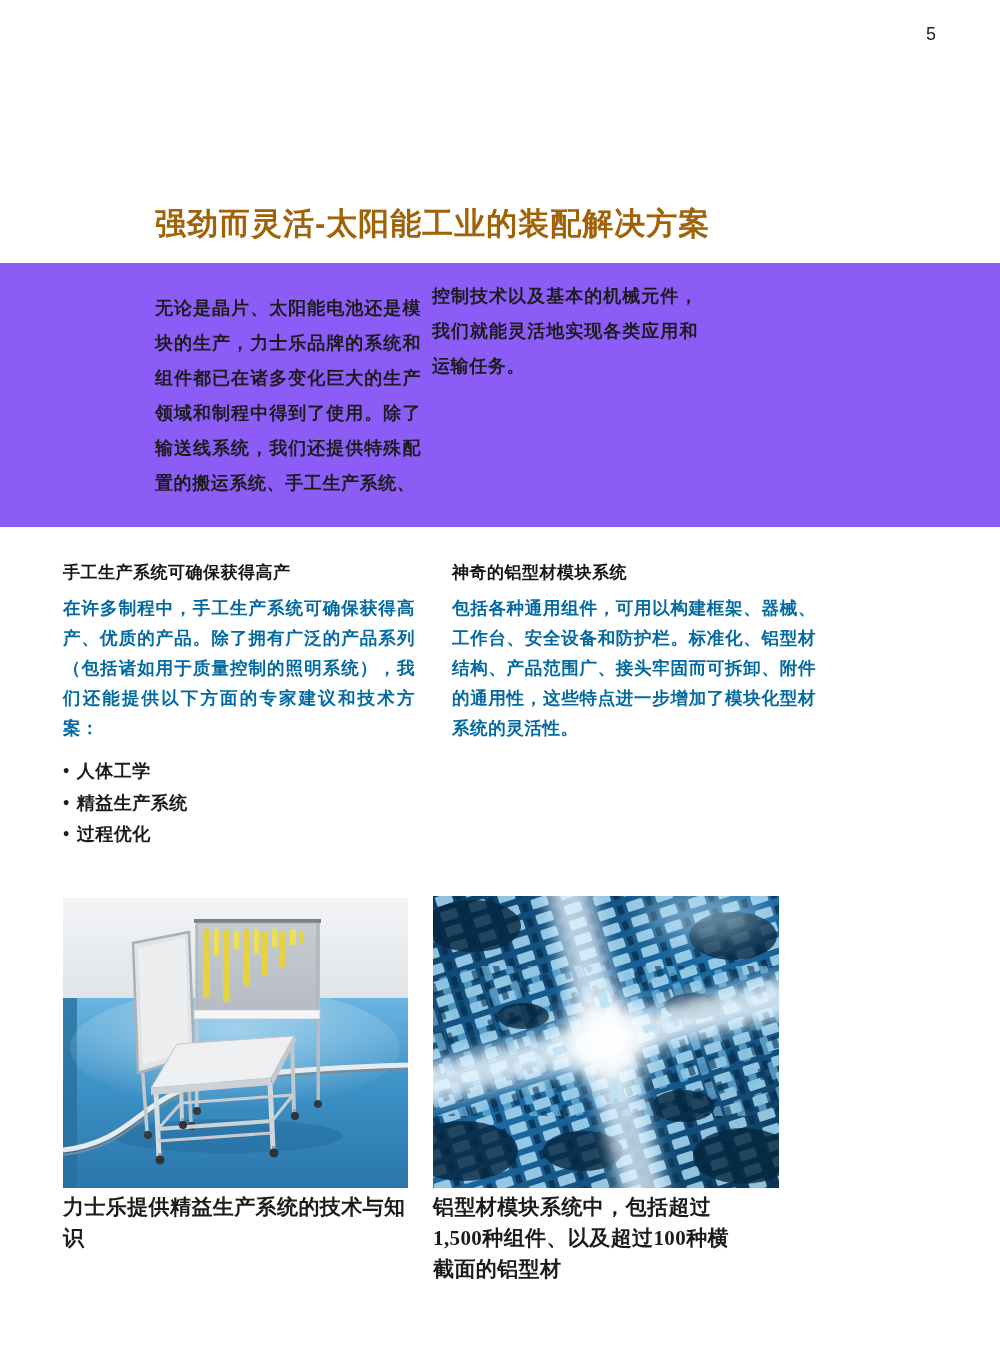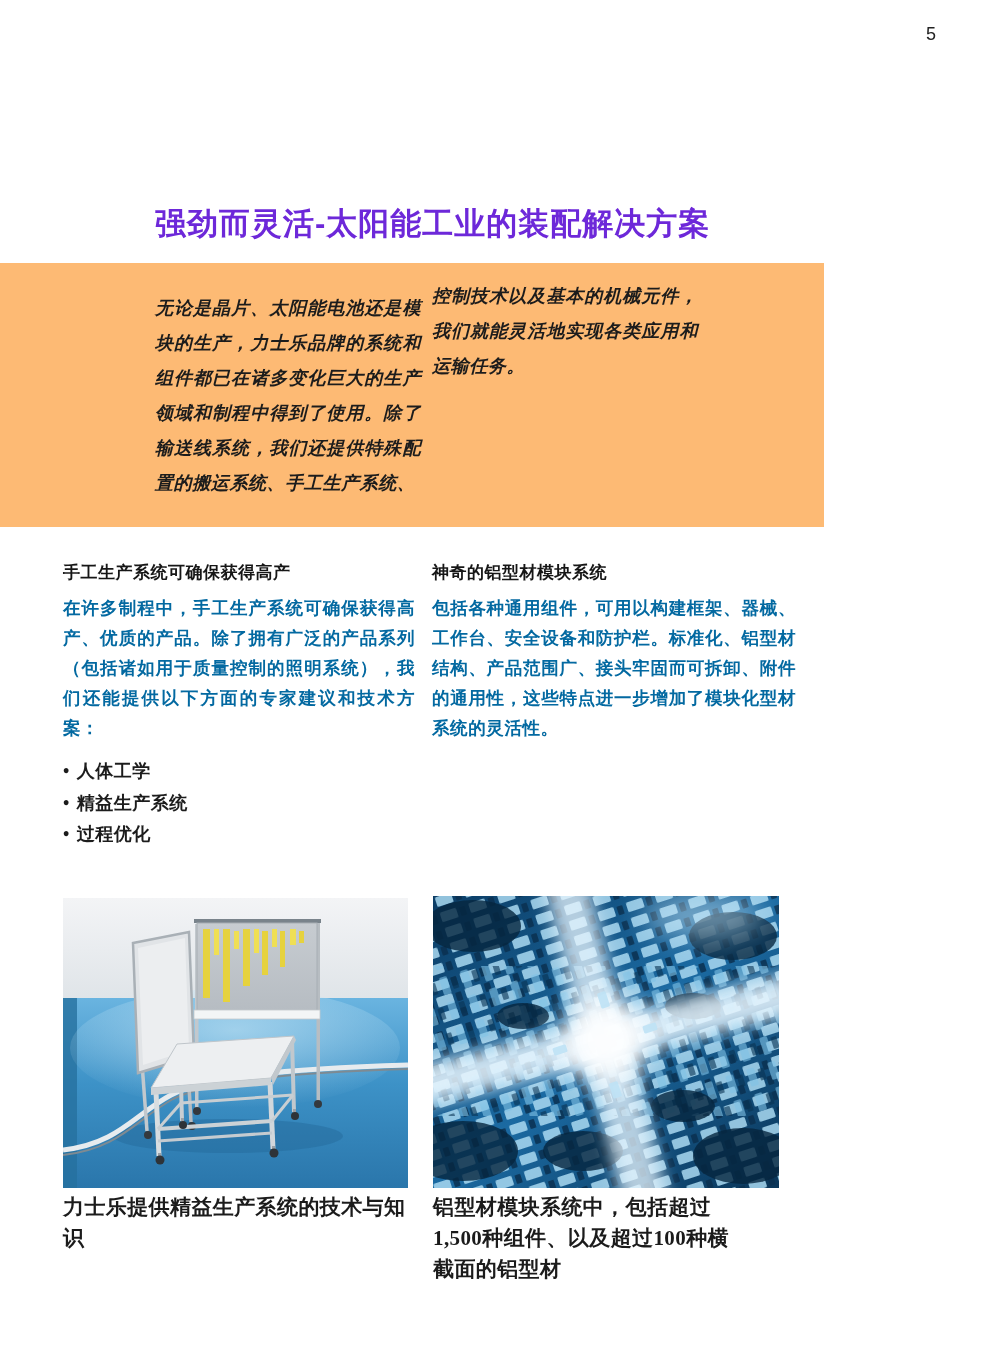--- a/index.html
+++ b/index.html
@@ -7,36 +7,35 @@
     position:relative; width:1000px; height:1357px; background:#ffffff;
     font-family:"Liberation Serif", serif; color:#1a1a1a; overflow:hidden;
   }
   .page-number {
     position:absolute; top:24px; left:926px;
     font-family:"Liberation Sans", sans-serif; font-size:18px; color:#222222;
   }
   .title {
     position:absolute; top:203px; left:155px; margin:0;
     font-family:"Liberation Sans", sans-serif; font-size:31px; font-weight:700;
-    color:#6d28d9; letter-spacing:1px; white-space:nowrap;
+    color:#a16207; letter-spacing:1px; white-space:nowrap;
   }
   .intro-band {
-    position:absolute; top:263px; left:0; width:824px; height:264px;
-    background:#fdba74;
-    font-style:italic;
+    position:absolute; top:263px; left:0; width:1000px; height:264px;
+    background:#8b5cf6;
   }
   .intro-col {
     position:absolute; margin:0; font-size:18px; line-height:35px;
     font-weight:600; text-align:justify; letter-spacing:0.6px; color:#1c1c1c;
   }
   .intro-col.c1 { left:155px; top:28px; width:266px; }
   .intro-col.c2 { left:432px; top:16px; width:266px; }
   .sec { position:absolute; top:561px; }
   .sec-left  { left:63px;  width:352px; }
-  .sec-right { left:432px; width:364px; }
+  .sec-right { left:452px; width:364px; }
   .sec h2 {
     margin:0 0 9px 0; font-family:"Liberation Sans", sans-serif;
     font-size:17px; font-weight:700; color:#161616; letter-spacing:0.5px;
   }
   .sec p {
     margin:0; font-size:17.5px; line-height:30px; font-weight:600;
     text-align:justify; letter-spacing:0.6px; color:#0369a1;
   }
   .bullets { list-style:none; margin:13px 0 0 0; padding:0; }
   .bullets li {

